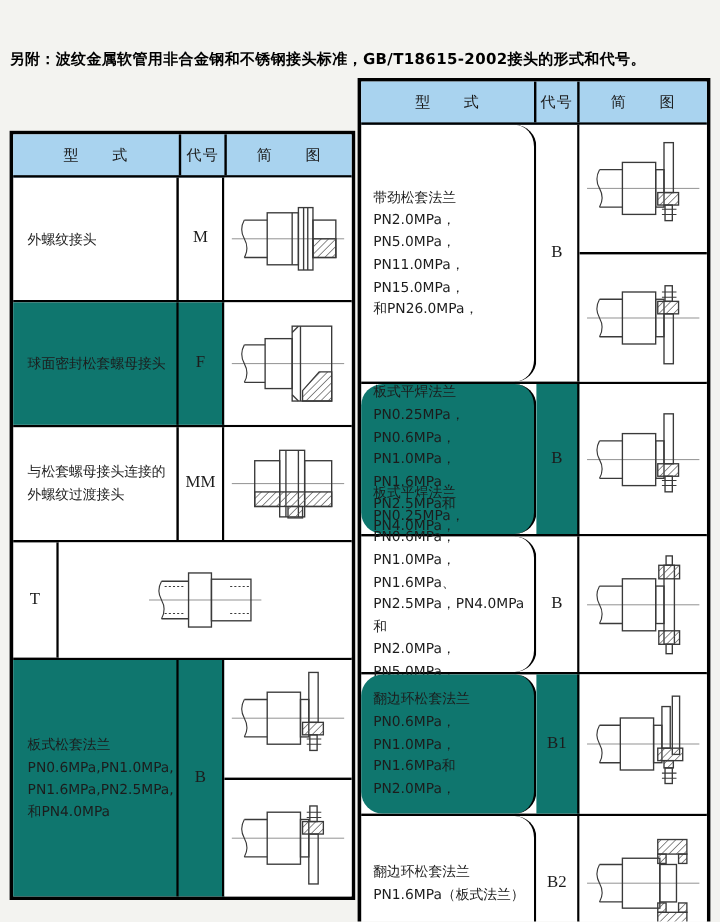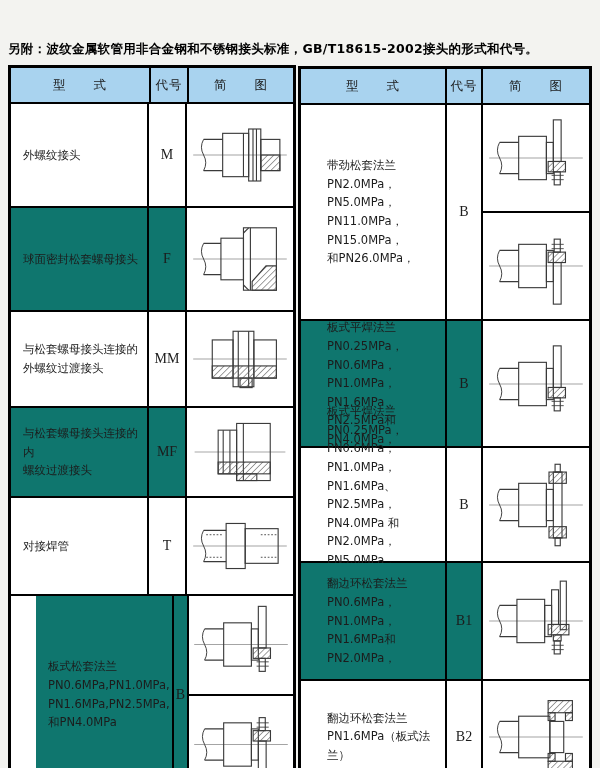--- a/index.html
+++ b/index.html
@@ -49,21 +49,21 @@
     border-bottom:2px solid #000;
   }
   .trow:last-child{border-bottom:none;}
   .cell-type{
     width:138px;border-right:2px solid #000;
     display:flex;align-items:center;
     padding:4px 4px 4px 12px;
     font-size:11.5px;line-height:1.62;
     box-sizing:border-box;
   }
-  .tbl-right .cell-type{width:146px;padding-left:26px;}
+  .tbl-right .cell-type{width:146px;padding-left:10px;border-radius:18px;}
   .cell-type .type-text{white-space:pre-line;}
   .cell-code{
     width:38px;border-right:2px solid #000;
     display:flex;align-items:center;justify-content:center;
     font-family:"Liberation Serif","DejaVu Serif",serif;
     font-size:14px;box-sizing:border-box;
   }
   .tbl-right .cell-code{width:36px;}
   .cell-diag{
     flex:1;display:flex;flex-direction:column;
@@ -156,63 +156,39 @@
                 <rect x="52" y="18" width="24" height="64" fill="none" stroke="#3a3a3a" stroke-width="1.3"></rect>
                 <line x1="58" y1="18" x2="58" y2="82" stroke="#3a3a3a" stroke-width="1.3"></line>
                 <line x1="70" y1="18" x2="70" y2="82" stroke="#3a3a3a" stroke-width="1.3"></line>
                 <rect x="76" y="28" width="26" height="44" fill="none" stroke="#3a3a3a" stroke-width="1.3"></rect>
                 <rect x="28" y="58" width="74" height="14" fill="url(#hatchp)" stroke="#3a3a3a" stroke-width="1.3"></rect>
                 <rect x="60" y="72" width="14" height="11" fill="url(#hatchp)" stroke="#3a3a3a" stroke-width="1.3"></rect>
               </svg>
             </div>
           </div>
         </div>
-        <div class="trow" style="height: 90px; flex: 0 0 90px;">
-          <div class="cell cell-type hl">
-            <div class="type-text">与松套螺母接头连接的内
-螺纹过渡接头</div>
-          </div>
-          <div class="cell cell-code hl">MF</div>
-          <div class="cell cell-diag">
-            <div class="diag-sub">
-              <svg width="104" height="84" viewBox="0 0 120 100" preserveAspectRatio="xMidYMid meet">
-                <line x1="6" y1="50" x2="114" y2="50" stroke="#8a8a8a" stroke-width="0.9"></line>
-                <rect x="34" y="24" width="22" height="52" fill="none" stroke="#3a3a3a" stroke-width="1.3"></rect>
-                <line x1="40" y1="24" x2="40" y2="76" stroke="#3a3a3a" stroke-width="1.3"></line>
-                <line x1="48" y1="24" x2="48" y2="76" stroke="#3a3a3a" stroke-width="1.3"></line>
-                <rect x="56" y="16" width="40" height="68" fill="none" stroke="#3a3a3a" stroke-width="1.3"></rect>
-                <line x1="64" y1="16" x2="64" y2="84" stroke="#3a3a3a" stroke-width="1.3"></line>
-                <rect x="34" y="62" width="62" height="14" fill="url(#hatchp)" stroke="#3a3a3a" stroke-width="1.3"></rect>
-                <rect x="56" y="76" width="24" height="8" fill="url(#hatchp)" stroke="#3a3a3a" stroke-width="1.3"></rect>
-              </svg>
-            </div>
-          </div>
-        </div>
         <div class="trow" style="height: 98px; flex: 0 0 98px;">
-          <div class="cell cell-type">
-            <div class="type-text">对接焊管</div>
-          </div>
           <div class="cell cell-code">T</div>
           <div class="cell cell-diag">
             <div class="diag-sub">
               <svg width="104" height="92" viewBox="0 0 120 100" preserveAspectRatio="xMidYMid meet">
                 <line x1="6" y1="50" x2="114" y2="50" stroke="#8a8a8a" stroke-width="0.9"></line>
                 <path d="M18,32 H44 M18,68 H44" fill="none" stroke="#3a3a3a" stroke-width="1.3"></path>
                 <path d="M18,32 q-5,9 0,18 q5,9 0,18" fill="none" stroke="#3a3a3a" stroke-width="1.1"></path>
                 <line x1="21" y1="37" x2="40" y2="37" stroke="#3a3a3a" stroke-width="1" stroke-dasharray="2,2"></line>
                 <line x1="21" y1="63" x2="40" y2="63" stroke="#3a3a3a" stroke-width="1" stroke-dasharray="2,2"></line>
                 <rect x="44" y="24" width="22" height="52" fill="none" stroke="#3a3a3a" stroke-width="1.3"></rect>
                 <rect x="66" y="30" width="38" height="40" fill="none" stroke="#3a3a3a" stroke-width="1.3"></rect>
                 <line x1="84" y1="37" x2="102" y2="37" stroke="#3a3a3a" stroke-width="1" stroke-dasharray="2,2"></line>
                 <line x1="84" y1="63" x2="102" y2="63" stroke="#3a3a3a" stroke-width="1" stroke-dasharray="2,2"></line>
               </svg>
             </div>
           </div>
         </div>
-        <div class="trow" style="height: 197px; flex: 0 0 197px; margin-left: 25px;">
+        <div class="trow" style="height: 197px; flex: 0 0 197px;">
           <div class="cell cell-type hl">
             <div class="type-text">板式松套法兰
 PN0.6MPa,PN1.0MPa,
 PN1.6MPa,PN2.5MPa,
 和PN4.0MPa</div>
           </div>
           <div class="cell cell-code hl">B</div>
           <div class="cell cell-diag">
             <div class="diag-sub">
               <svg width="104" height="91" viewBox="0 0 120 100" preserveAspectRatio="xMidYMid meet">

